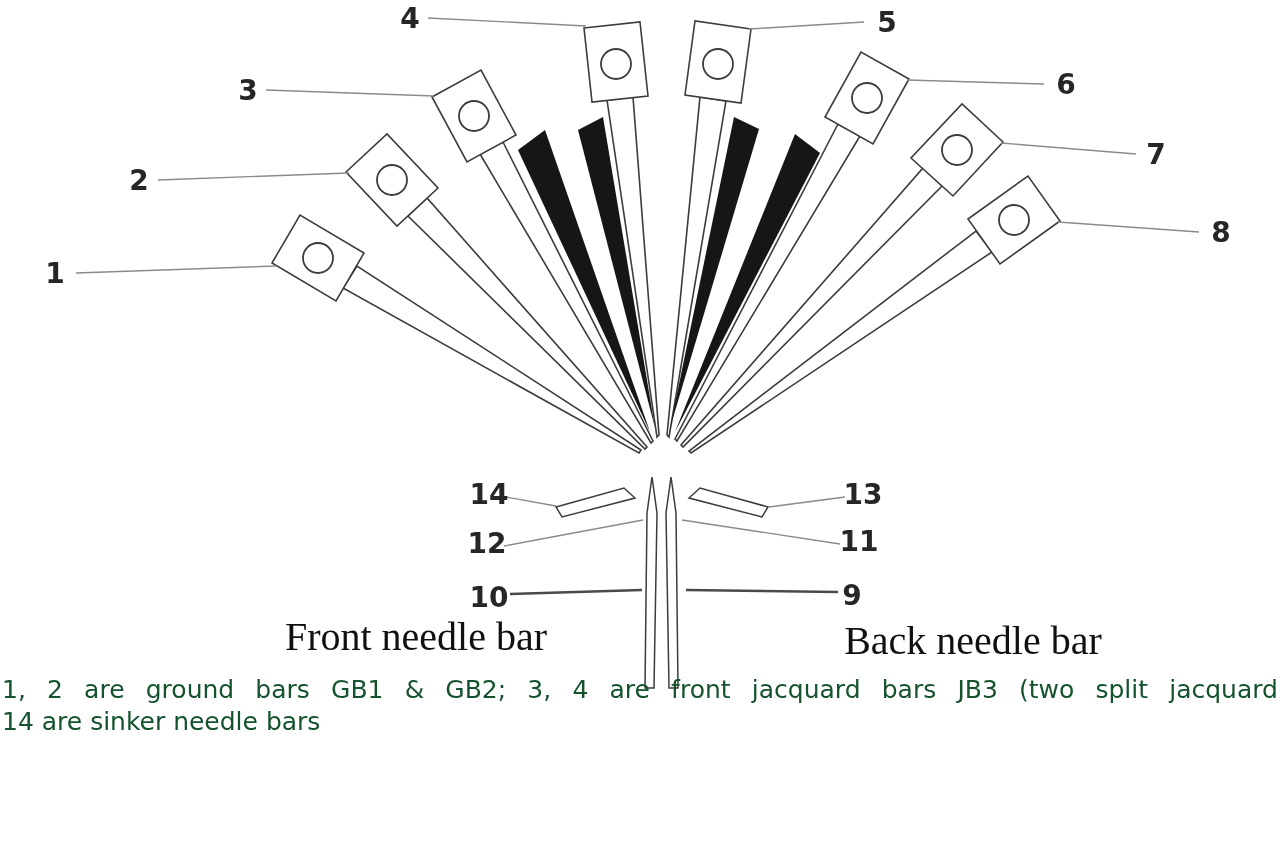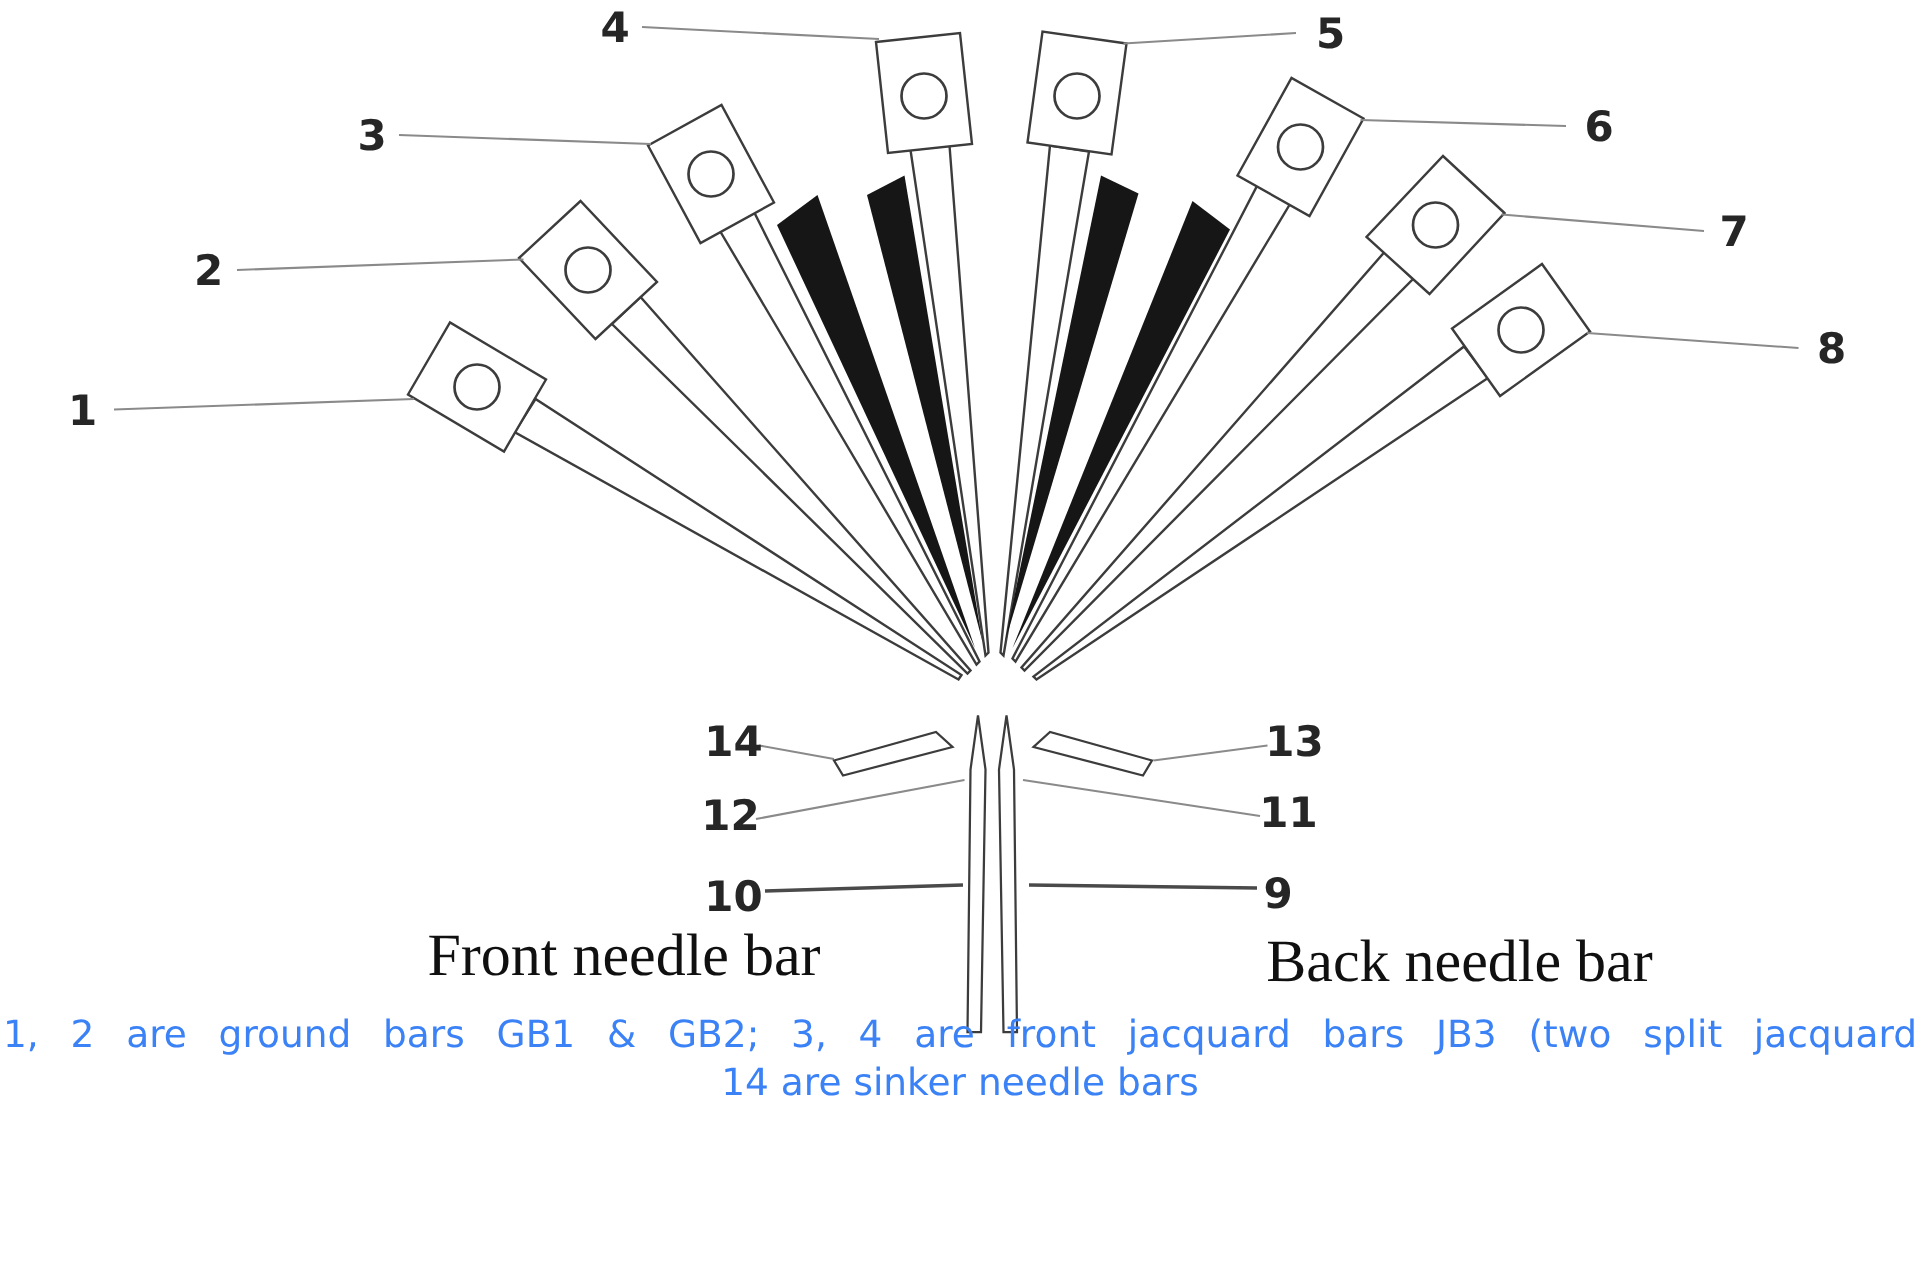--- a/index.html
+++ b/index.html
@@ -12,22 +12,22 @@
   .hole        { fill:#ffffff; stroke:#3c3c3c; stroke-width:1.8; }
   .leader      { stroke:#8a8a8a; stroke-width:1.4; fill:none; }
   .comb        { stroke:#4a4a4a; stroke-width:2.4; fill:none; }
   .needle      { fill:#ffffff; stroke:#3c3c3c; stroke-width:1.5; stroke-linejoin:miter; }
   .sinker      { fill:#ffffff; stroke:#3c3c3c; stroke-width:1.5; }
 
   .num { font-family:"DejaVu Sans", sans-serif; font-size:28px; font-weight:600; fill:#262626; text-anchor:middle; }
   .serif-label { font-family:"Liberation Serif", serif; font-size:40px; fill:#101010; text-anchor:middle; }
 
   .caption { position:absolute; left:2px; top:674px; width:1276px;
-             font-family:"DejaVu Sans", sans-serif; font-size:25px; line-height:32px; color:#3b82f6; }
-  .cap-line { white-space:normal;text-align:center; }
+             font-family:"DejaVu Sans", sans-serif; font-size:25px; line-height:32px; color:#14532d; }
+  .cap-line { white-space:normal; }
   .cap-line.just { text-align:justify; text-align-last:justify; }
 </style>
 </head>
 <body>
 
 <div class="stage">
 
   <svg width="1280" height="847" viewBox="0 0 1280 847">
 
     <g>

